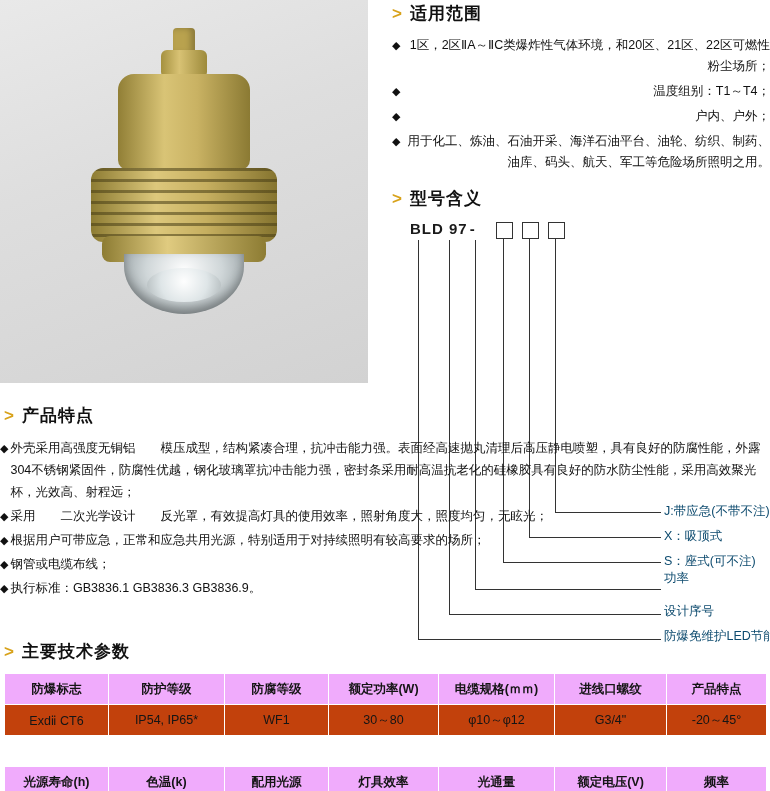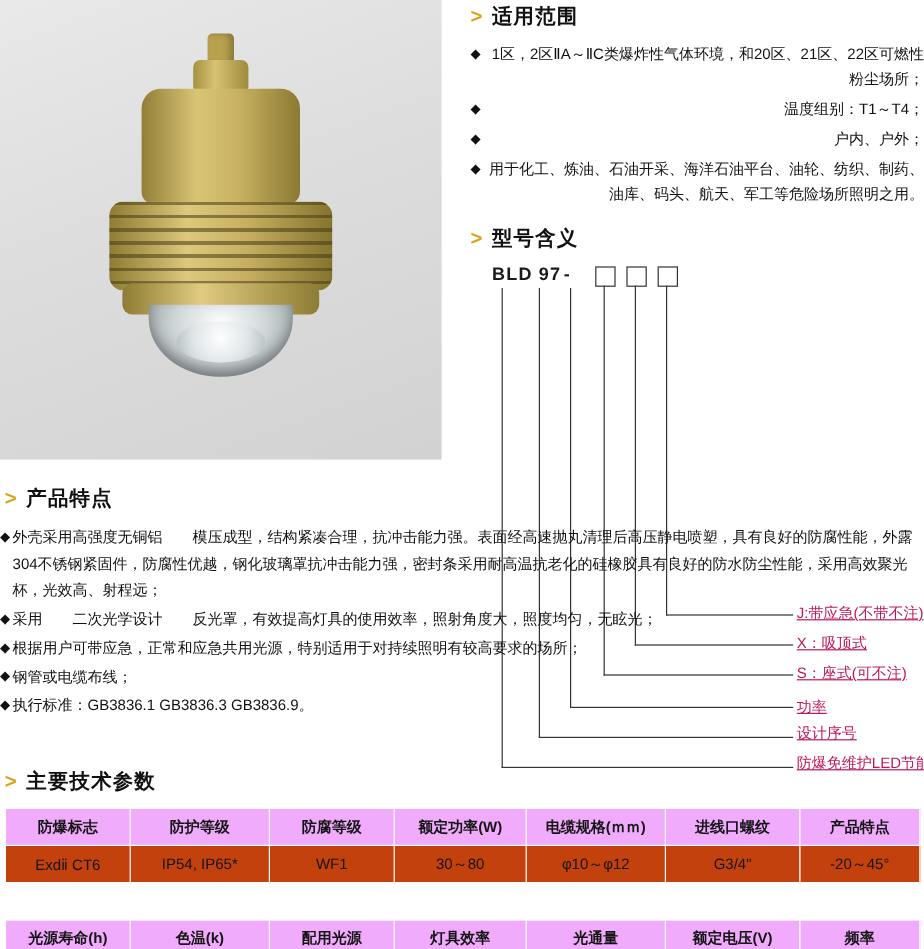--- a/index.html
+++ b/index.html
@@ -194,23 +194,22 @@
   .sq3 { left: 156px; }
 
   .leader {
     position: absolute;
     border-left: 1px solid #333;
     border-bottom: 1px solid #333;
   }
   .model-label {
     position: absolute;
     font-size: 12.5px;
-    color: #be185d;
+    color: #0c4a6e;
     white-space: nowrap;
-    text-decoration: underline;
   }
 
   
   .features {
     position: absolute;
     left: 0;
     top: 404px;
     width: 770px;
   }
   .feat-head { margin-left: 4px; }
@@ -332,21 +331,21 @@
       <div class="leader" style="left:163px; top:20px; width:105px; height:274px;"></div>
       <div class="leader" style="left:137px; top:20px; width:131px; height:299px;"></div>
       <div class="leader" style="left:111px; top:20px; width:157px; height:324px;"></div>
       <div class="leader" style="left:83px;  top:22px; width:185px; height:349px;"></div>
       <div class="leader" style="left:57px;  top:22px; width:211px; height:374px;"></div>
       <div class="leader" style="left:26px;  top:22px; width:242px; height:399px;"></div>
 
       <div class="model-label" style="left:272px; top:285px;">J:带应急(不带不注)</div>
       <div class="model-label" style="left:272px; top:310px;">X：吸顶式</div>
       <div class="model-label" style="left:272px; top:335px;">S：座式(可不注)</div>
-      <div class="model-label" style="left:272px; top:363px;text-align:right;">功率</div>
+      <div class="model-label" style="left:272px; top:352px;text-align:right;">功率</div>
       <div class="model-label" style="left:272px; top:385px;">设计序号</div>
       <div class="model-label" style="left:272px; top:410px;">防爆免维护LED节能灯</div>
     </div>
 
   </div>
 </div>
 
 <div class="features">
   <div class="sec-head feat-head">
     <span class="arrow">&gt;</span>

